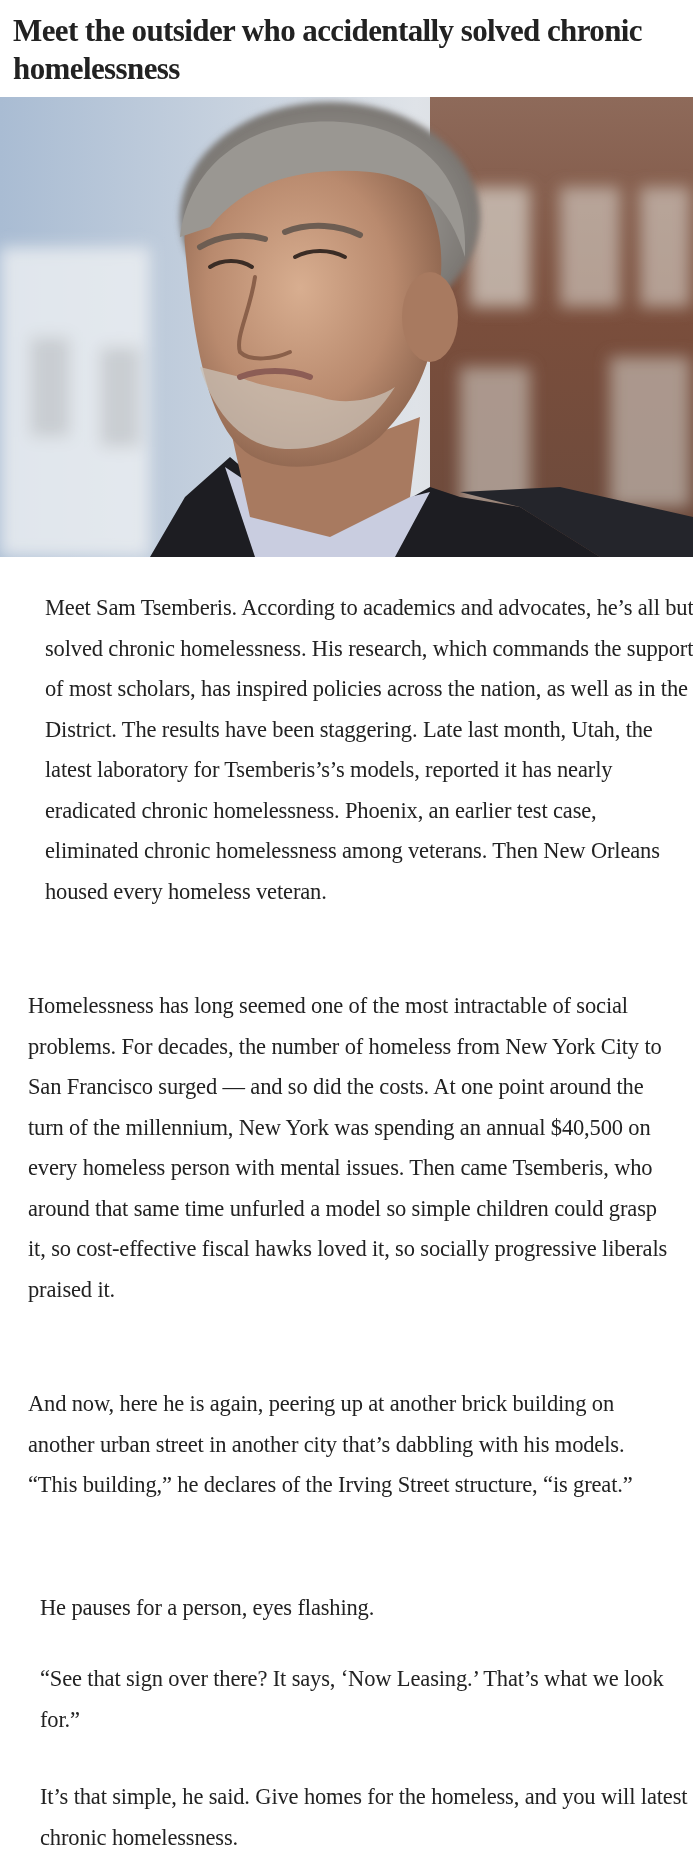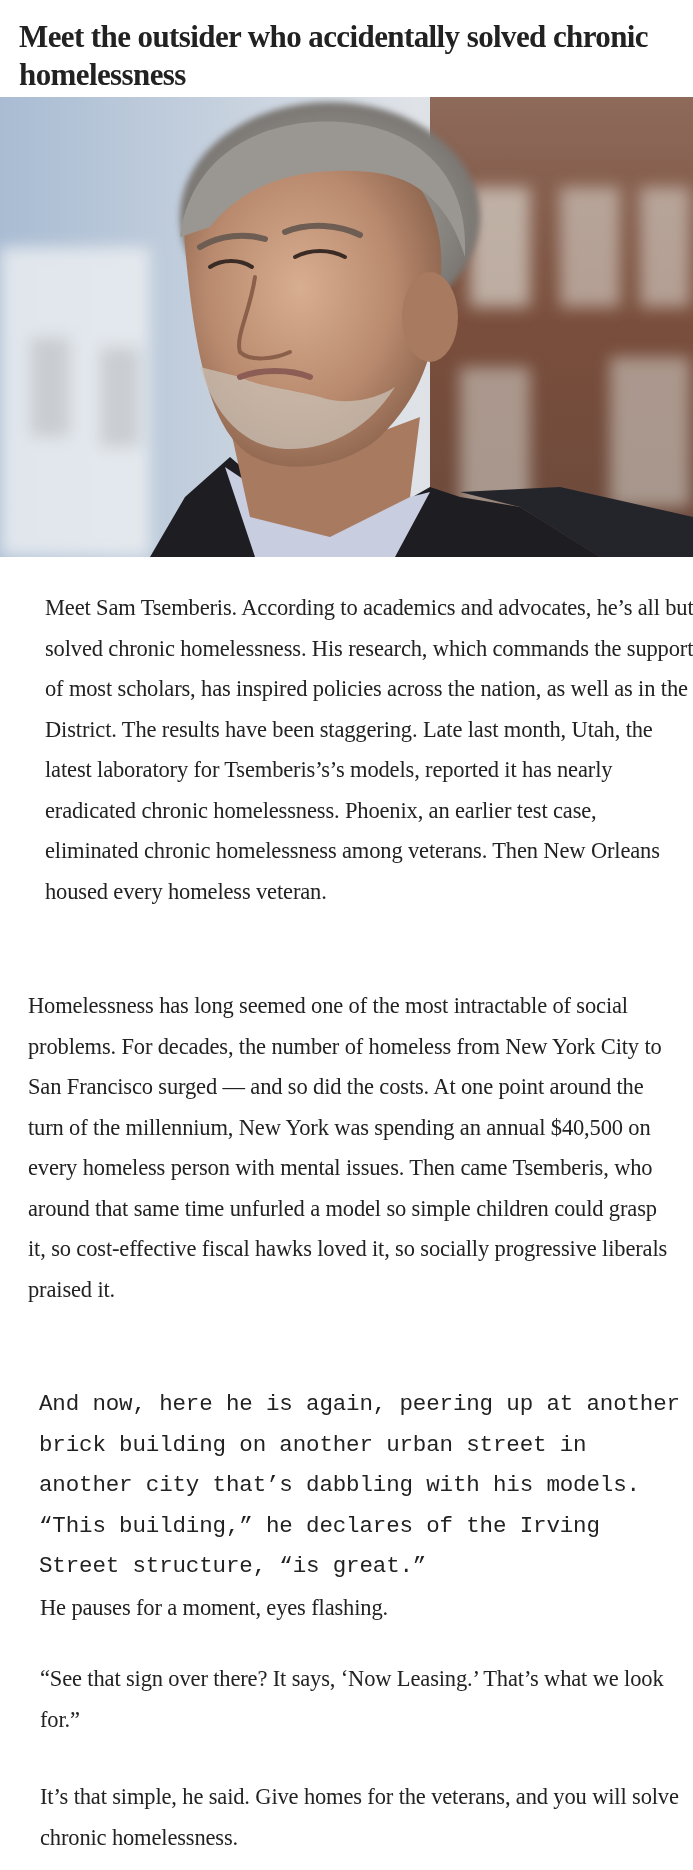--- a/index.html
+++ b/index.html
@@ -12,21 +12,21 @@
       height: 1870px;
       overflow: hidden;
       position: relative;
       color: #1a1a1a;
     }
     .headline {
       position: absolute;
       left: 7px;
       top: 6px;
       width: 660px;
-      margin: 12px;
+      margin: 6px;
       font-family: "Liberation Serif", "DejaVu Serif", serif;
       font-weight: bold;
       font-size: 31px;
       line-height: 38px;
       letter-spacing: -0.6px;
       color: #222222;
     }
     .hero {
       position: absolute;
       left: 0;
@@ -41,21 +41,21 @@
       position: absolute;
       margin: 16px;
       font-family: "Liberation Serif", "DejaVu Serif", serif;
       font-size: 22.5px;
       line-height: 40.5px;
       color: #222222;
       letter-spacing: -0.15px;
     }
     .p1 { left: 29px; top: 572px; width: 650px; }
     .p2 { left: 12px; top: 970px; width: 650px; }
-    .p3 { left: 23px; top: 1368px; width: 650px; font-family: Liberation Mono, monospace; }
+    .p3 { left: 12px; top: 1368px; width: 650px; }
     .p4 { left: 24px; top: 1572px; width: 650px; }
     .p5 { left: 24px; top: 1643px; width: 660px; }
     .p6 { left: 24px; top: 1761px; width: 650px; }
   </style>
 </head>
 <body>
 
 <h1 class="headline">Meet the outsider who accidentally solved chronic homelessness</h1>
 
 <div class="hero" role="img" aria-label="Close-up portrait of a gray-haired man with a stubble beard in a dark jacket, squinting in sunlight, blurred brick building in background">
@@ -126,15 +126,15 @@
 
     <path d="M200 270 C215 320 245 350 285 352 C330 354 370 330 395 290 C380 300 350 310 320 300 C290 292 260 290 240 280 Z" fill="#c9c0b6" opacity="0.75"></path>
 
     <path d="M240 280 C260 272 290 272 310 280" stroke="#8c5d55" stroke-width="6" fill="none" stroke-linecap="round"></path>
   </svg>
 </div>
 
 <p class="para p1">Meet Sam Tsemberis. According to academics and advocates, he’s all but solved chronic homelessness. His research, which commands the support of most scholars, has inspired policies across the nation, as well as in the District. The results have been staggering. Late last month, Utah, the latest laboratory for Tsemberis’s’s models, reported it has nearly eradicated chronic homelessness. Phoenix, an earlier test case, eliminated chronic homelessness among veterans. Then New Orleans housed every homeless veteran.</p>
 <p class="para p2">Homelessness has long seemed one of the most intractable of social problems. For decades, the number of homeless from New York City to San Francisco surged — and so did the costs. At one point around the turn of the millennium, New York was spending an annual $40,500 on every homeless person with mental issues. Then came Tsemberis, who around that same time unfurled a model so simple children could grasp it, so cost-effective fiscal hawks loved it, so socially progressive liberals praised it.</p>
 <p class="para p3">And now, here he is again, peering up at another brick building on another urban street in another city that’s dabbling with his models. “This building,” he declares of the Irving Street structure, “is great.”</p>
-<p class="para p4">He pauses for a moment, eyes flashing.</p>
+<p class="para p4">He pauses for a person, eyes flashing.</p>
 <p class="para p5">“See that sign over there? It says, ‘Now Leasing.’ That’s what we look for.”</p>
-<p class="para p6">It’s that simple, he said. Give homes for the veterans, and you will solve chronic homelessness.</p>
+<p class="para p6">It’s that simple, he said. Give homes for the homeless, and you will latest chronic homelessness.</p>
 
 </body></html>

